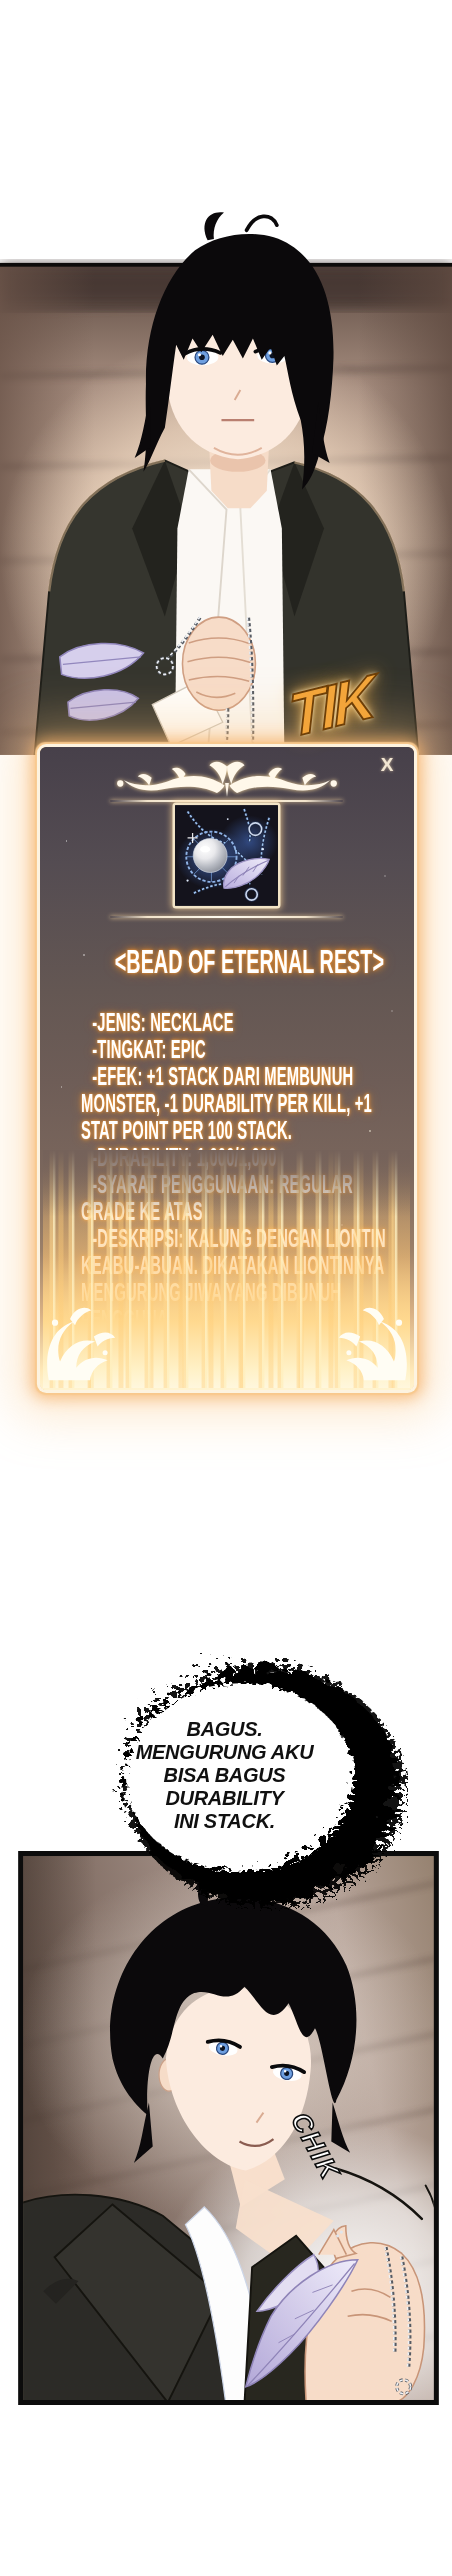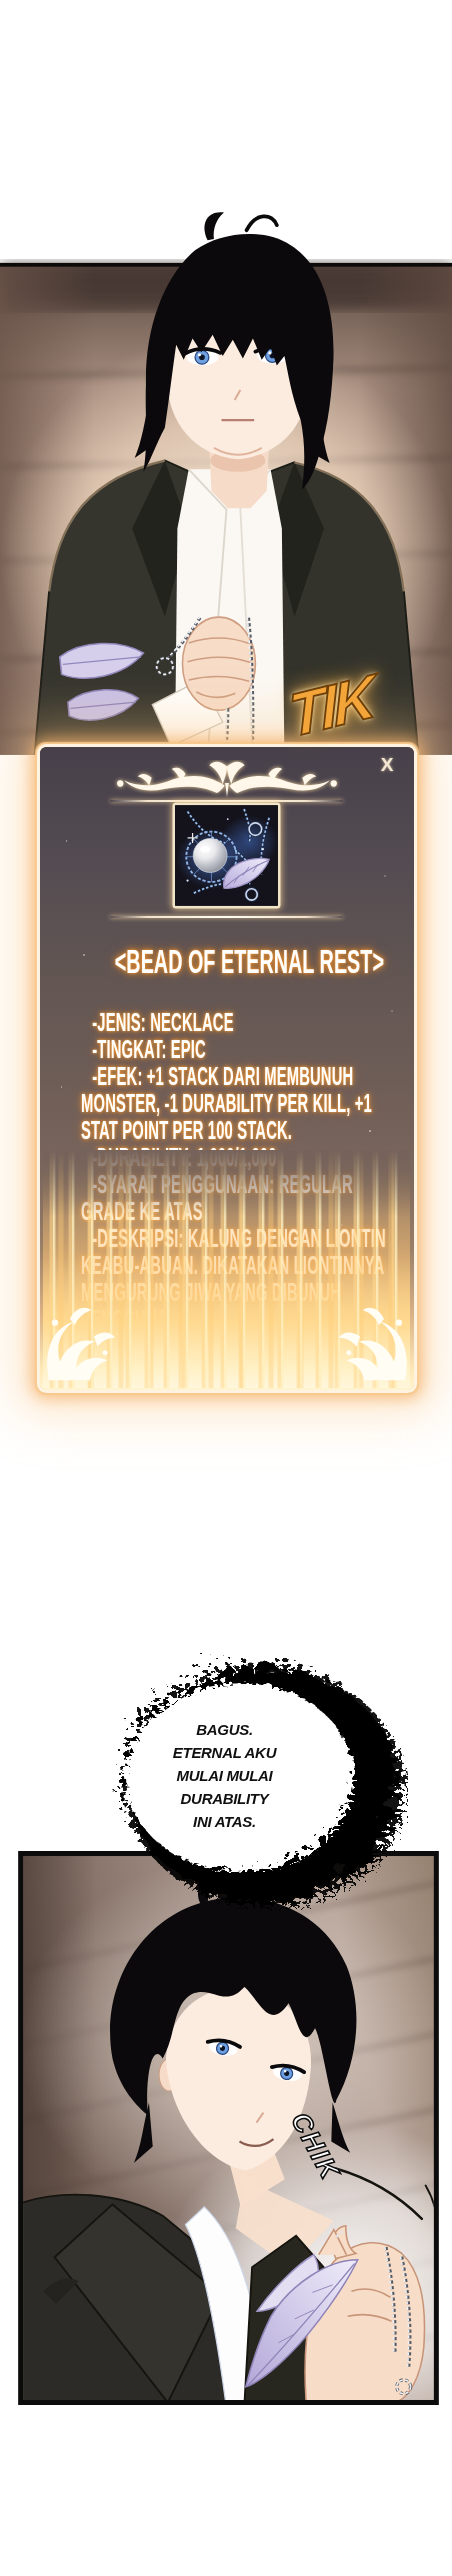--- a/index.html
+++ b/index.html
@@ -63,21 +63,21 @@
       repeating-linear-gradient(90deg,rgba(255,216,143,0) 0 5.7px,rgba(255,216,143,.55) 7.5px 10px,
         rgba(255,239,190,.85) 10px 11.3px,rgba(255,216,143,0) 13.2px 19px),
       repeating-linear-gradient(90deg,rgba(255,200,110,0) 0 14.5px,rgba(255,205,120,.4) 16.4px 19.5px,rgba(255,200,110,0) 21.4px 30px),
       linear-gradient(to bottom,rgba(255,190,110,0) 0%,rgba(252,196,116,.55) 45%,#ffd98f 72%,#fff1c6 92%,#fff7dd 100%);}
   .corner-flourish{top:553px;width:72px;height:83px;}
   #flourish-left{left:5px;} #flourish-right{right:5px;transform:scaleX(-1);}
 
   
   #bubble{left:94px;top:1634px;width:314px;height:277px;z-index:15;}
   #bubble-text{left:130px;top:1718px;width:189px;z-index:16;text-align:center;}
-  #bubble-text span{display:block;font-size:15px;line-height:23px;font-weight:bold;
+  #bubble-text span{display:block;font-size:20px;line-height:23px;font-weight:bold;
     font-style:italic;color:#101010;letter-spacing:-0.3px;}
 </style>
 </head>
 <body>
 
 <svg id="panel-top" class="abs" viewBox="0 0 720 920" xmlns="http://www.w3.org/2000/svg">
   <defs>
     <linearGradient id="wood1" x1="0" y1="0" x2="0" y2="1">
       <stop offset="0" stop-color="#5c4a41"></stop>
         <stop offset=".25" stop-color="#a68d7f"></stop>
@@ -348,24 +348,24 @@
       <feDisplacementMap in="SourceGraphic" in2="n" scale="26"></feDisplacementMap>
     </filter>
   </defs>
   <ellipse cx="258" cy="228" rx="215" ry="185" fill="#000000" filter="url(#fuzz2)"></ellipse>
   <ellipse cx="255" cy="225" rx="222" ry="190" fill="#000000" filter="url(#fuzz1)" opacity=".92"></ellipse>
   <ellipse cx="225" cy="220" rx="182" ry="150" fill="#ffffff" filter="url(#fuzz3)"></ellipse>
   <ellipse cx="225" cy="220" rx="158" ry="128" fill="#ffffff"></ellipse>
 </svg>
 <div id="bubble-text" class="abs">
   <span>BAGUS.</span>
-  <span>ETERNAL AKU</span>
-  <span>MULAI MULAI</span>
+  <span>MENGURUNG AKU</span>
+  <span>BISA BAGUS</span>
   <span>DURABILITY</span>
-  <span>INI ATAS.</span>
+  <span>INI STACK.</span>
 </div>
 
 <svg id="panel-bottom" class="abs" viewBox="0 0 669 881" xmlns="http://www.w3.org/2000/svg">
   <defs>
     <linearGradient id="wood2" x1="0" y1=".3" x2="1" y2="0">
       <stop offset="0" stop-color="#6f5b51"></stop>
         <stop offset=".5" stop-color="#a6938a"></stop>
       <stop offset=".75" stop-color="#b6a399"></stop>
         <stop offset="1" stop-color="#95816f"></stop>
     </linearGradient>

